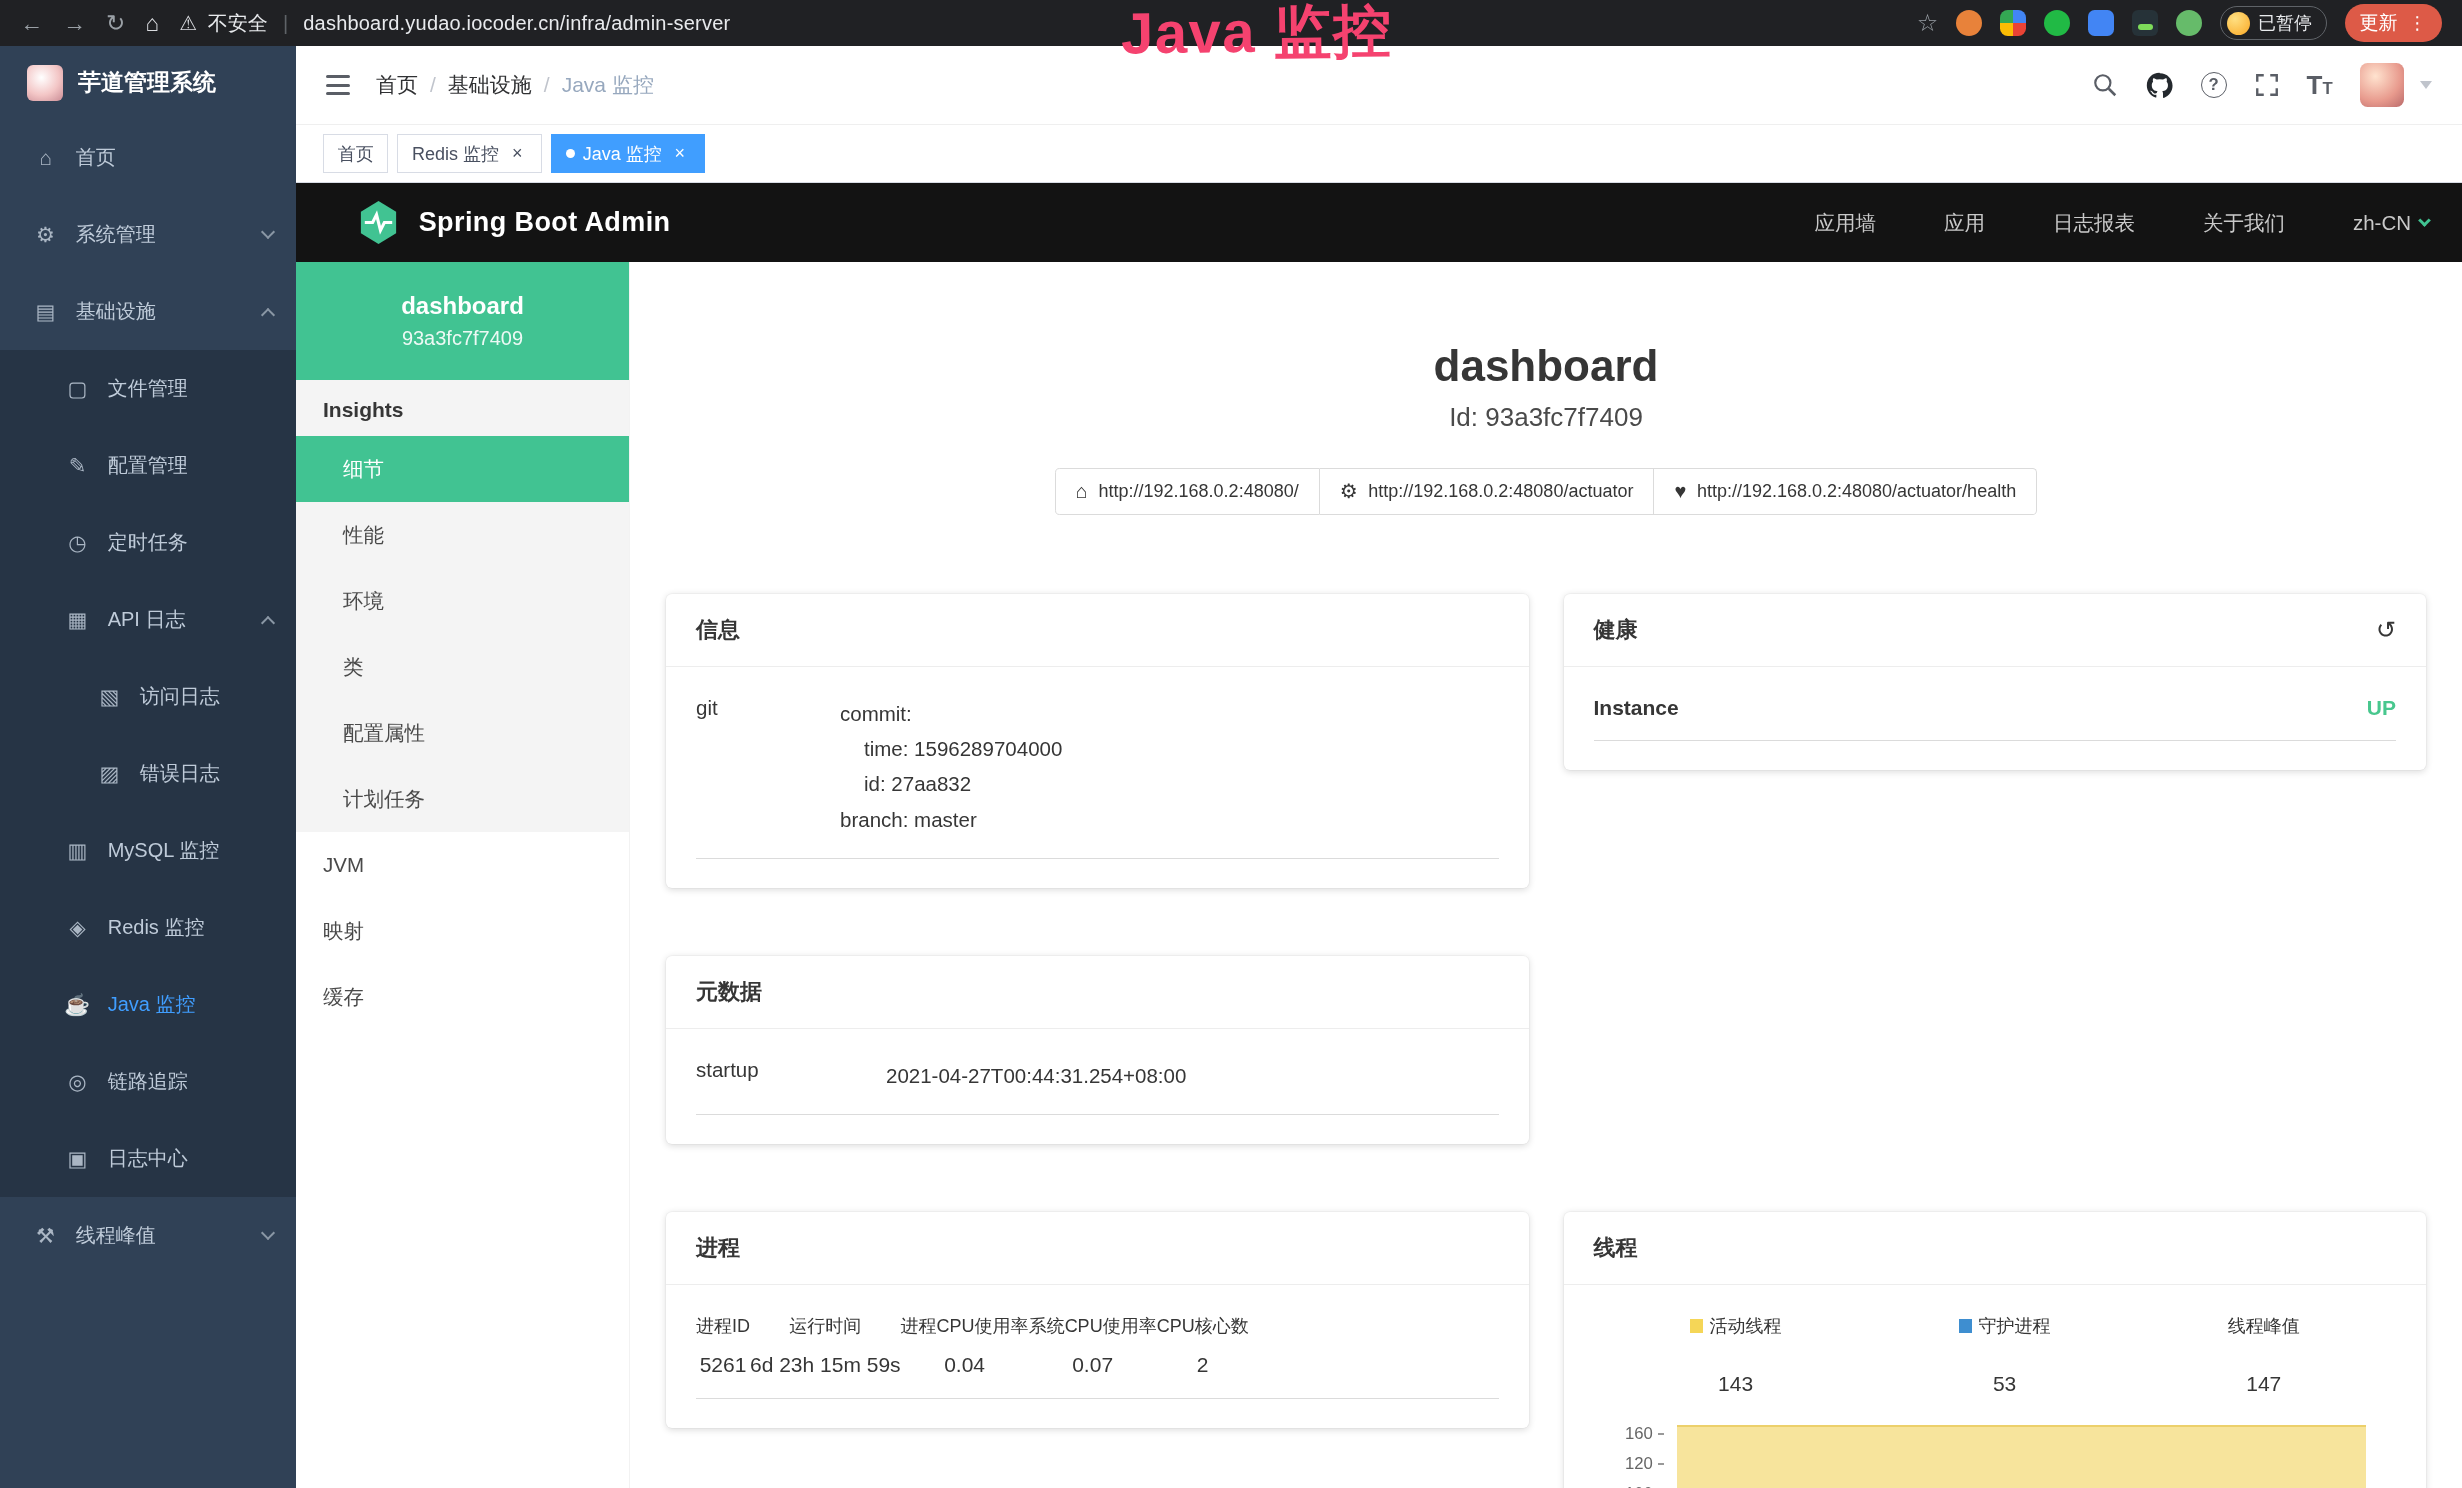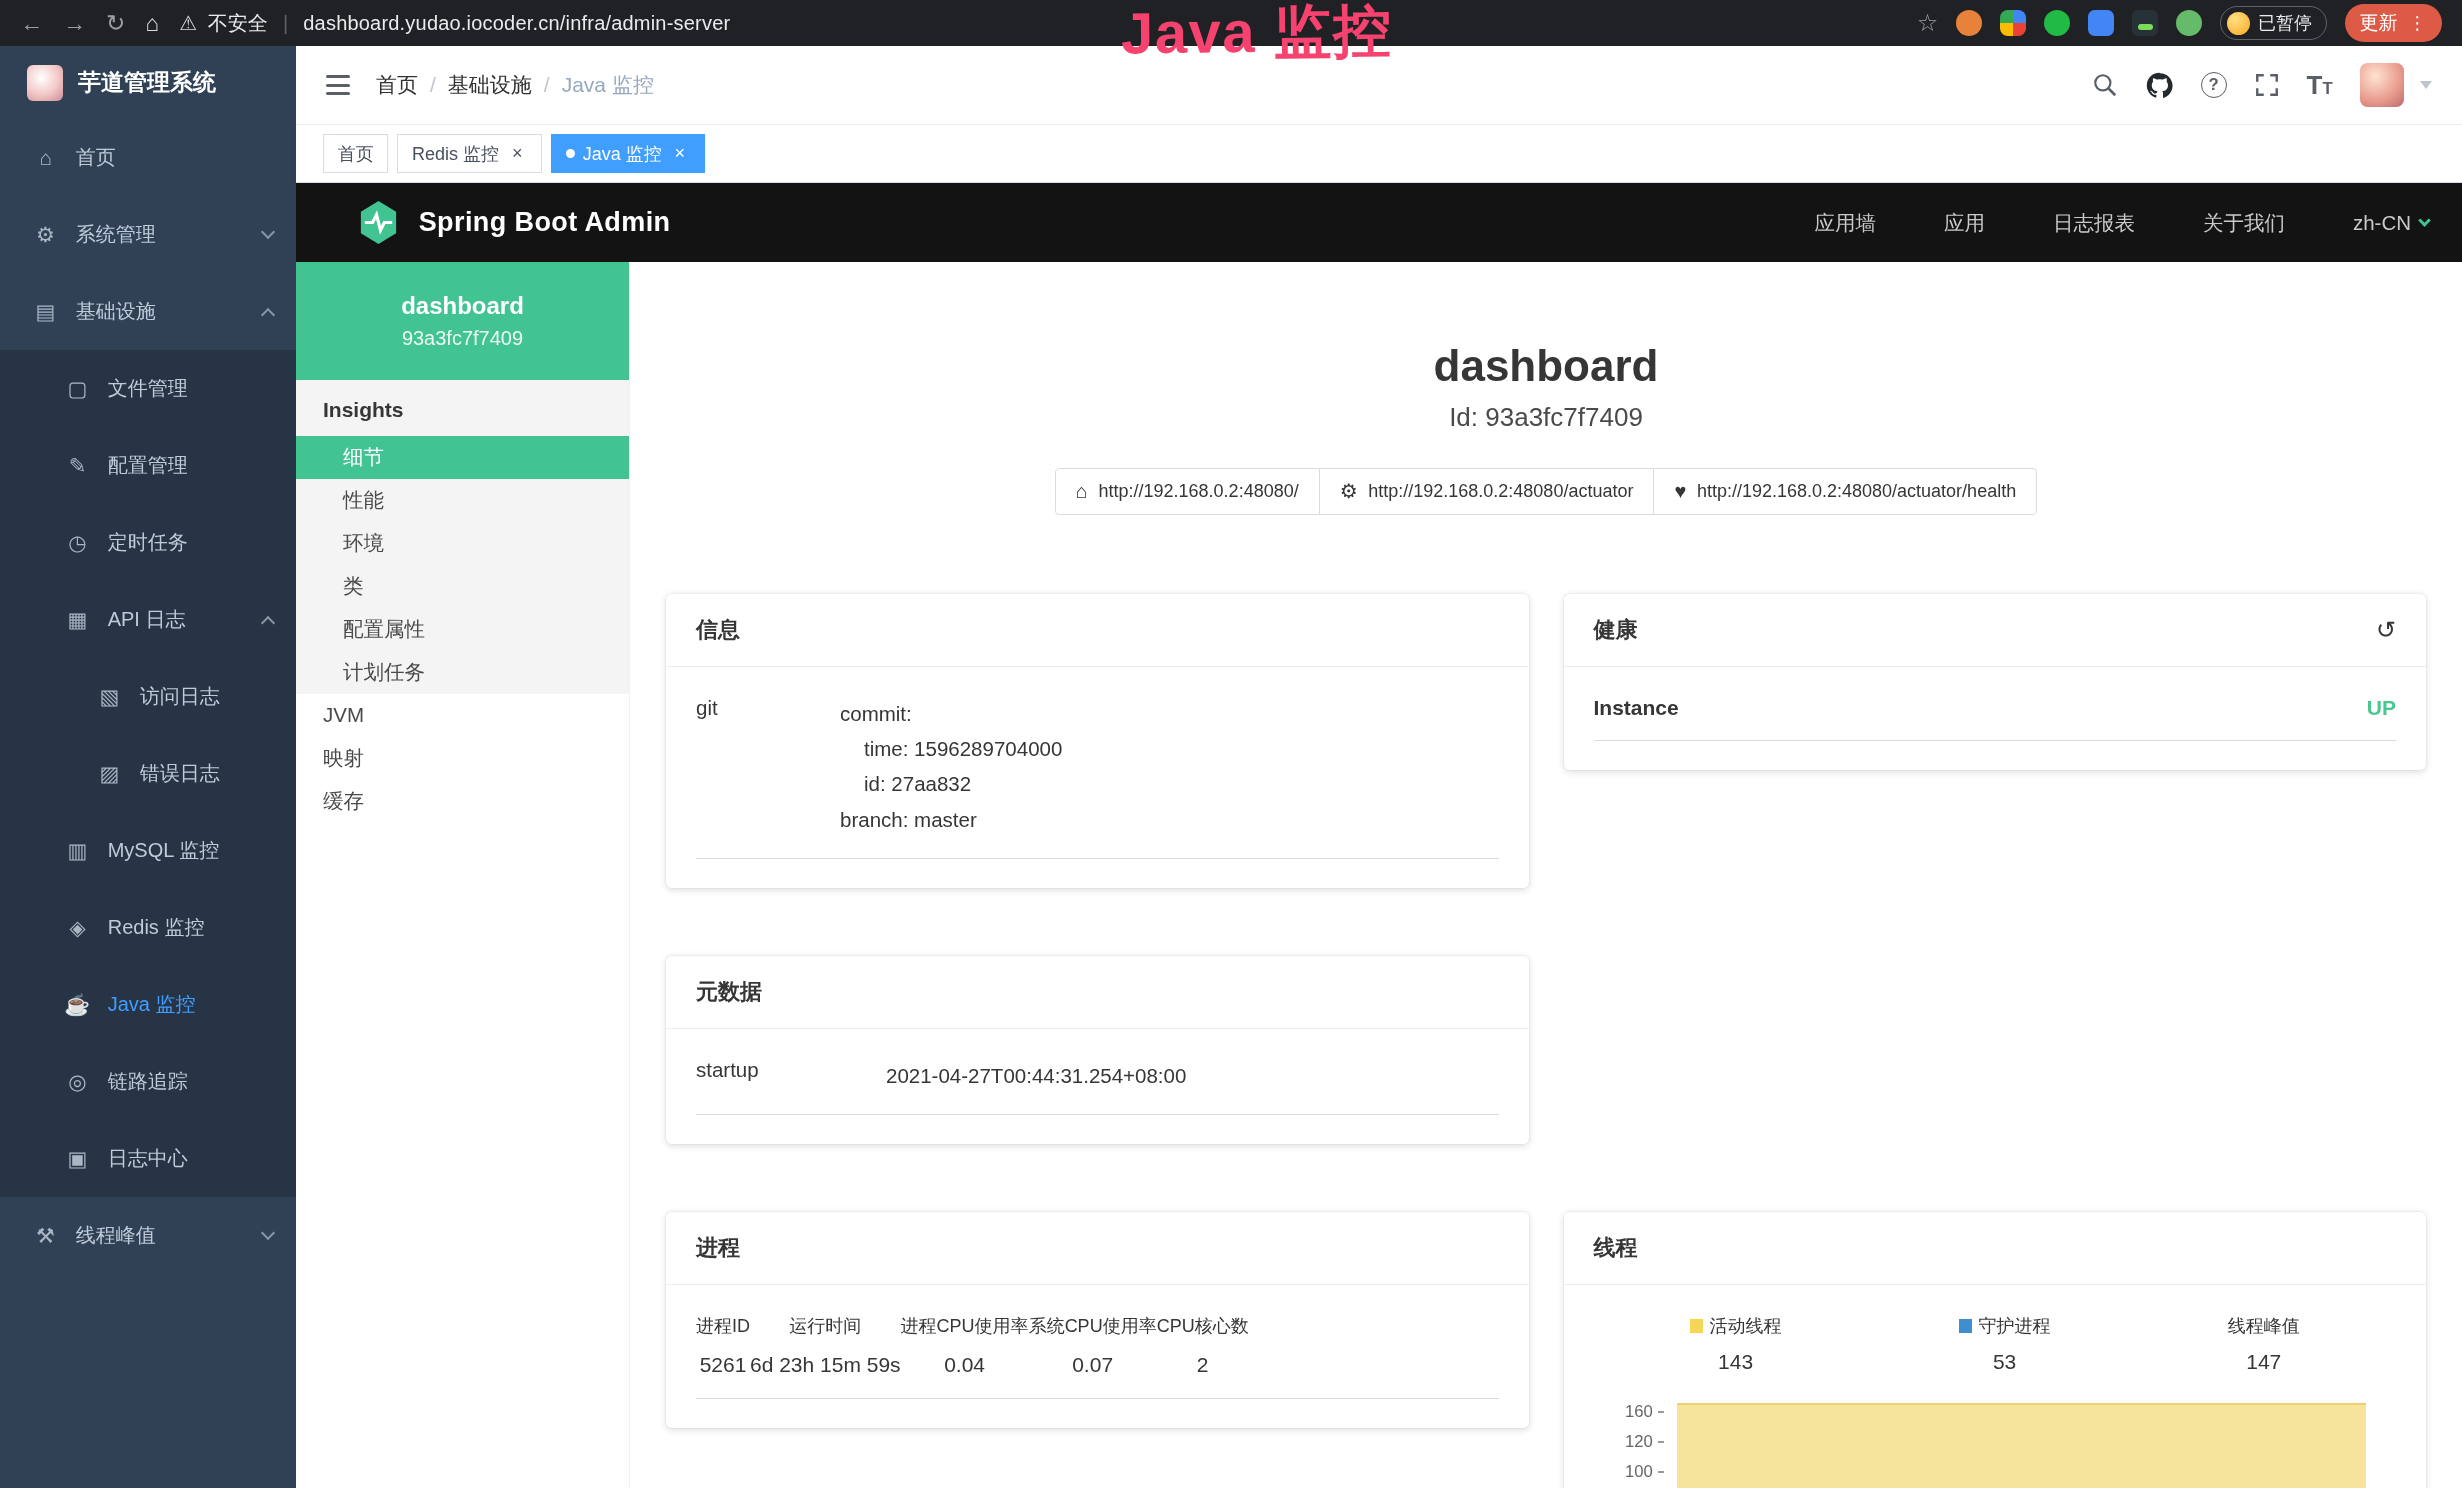--- a/index.html
+++ b/index.html
@@ -85,21 +85,21 @@
   .chev-g{width:9px;height:9px;border-right:3px solid #41c392;border-bottom:3px solid #41c392;transform:rotate(45deg);margin-top:-4.6px}
 
   
   .sba-body{flex:1;display:flex;min-height:0}
   .sba-side{width:334px;background:#fff;flex:none;display:flex;flex-direction:column;border-right:0.8px solid #f2f2f2}
   .inst{height:118px;background:#41c392;color:#fff;display:flex;flex-direction:column;align-items:center;justify-content:center;gap:7.6px;cursor:pointer;flex:none}
   .inst-name{font-size:24px;font-weight:bold}
   .inst-id{font-size:20px;opacity:.9}
   .insights{background:#f4f4f4}
   .sec{padding:18px 27px 13.7px;font-size:21px;font-weight:bold;color:#363636}
-  .mitem{height:43px;display:flex;align-items:center;padding-left:27px;font-size:20.5px;color:#4a4a4a;cursor:pointer}
+  .mitem{height:66px;display:flex;align-items:center;padding-left:27px;font-size:20.5px;color:#4a4a4a;cursor:pointer}
   .mitem.subi{padding-left:47px}
   .mitem.active{background:#41c392;color:#fff}
 
   .sba-main{flex:1;background:#fff;overflow:hidden;padding:0 36px;min-width:0}
   .d-title{text-align:center;margin-top:79px;font-size:44px;font-weight:bold;color:#363636}
   .d-sub{text-align:center;margin-top:10.6px;font-size:26px;color:#4a4a4a}
   .links{display:flex;justify-content:center;margin-top:35px}
   .link{display:flex;align-items:center;gap:10.6px;border:0.8px solid #dbdbdb;background:#fff;padding:10.6px 20px;font-size:18px;color:#363636;cursor:pointer;text-decoration:none}
   .link + .link{border-left:none}
   .link.first{border-radius:4.6px 0 0 4.6px}
@@ -118,21 +118,21 @@
   .kv.wide .k{width:190px}
   .kv .v{font-size:20.5px;color:#363636;line-height:1.72}
   .v .indent{padding-left:24px}
   .health-row{display:flex;justify-content:space-between;align-items:center;border-bottom:0.8px solid #dbdbdb;padding-bottom:20px;font-size:21px;font-weight:bold;color:#363636}
   .up{color:#48c78e}
   .proc{display:flex;justify-content:flex-start;border-bottom:0.8px solid #dbdbdb;padding-bottom:21px}
   .pcol{display:flex;flex-direction:column;align-items:center;gap:15px}
   .ph{font-size:18px;color:#363636}
   .pv{font-size:21px;color:#363636}
   .legend{display:flex;justify-content:space-around;padding:0 7.6px}
-  .lg{display:flex;flex-direction:column;align-items:center;gap:12px}
+  .lg{display:flex;flex-direction:column;align-items:center;gap:34px}
   .lg-top{display:flex;align-items:center;font-size:18px;color:#363636}
   .sq{width:13.7px;height:13.7px;display:inline-block;margin-right:6px;flex:none}
   .sq.yellow{background:#f5d657}
   .sq.blue{background:#3e8ed0}
   .lg-val{font-size:21px;color:#363636}
   .chart{display:flex;margin-top:23px;height:129px}
   .yaxis{width:79px;flex:none;display:flex;flex-direction:column;align-items:flex-end;padding-right:9px;font-size:16.7px;color:#666}
   .ytick{height:30px;display:flex;align-items:center;gap:4.6px}
   .ytick::after{content:"";width:6px;height:1.5px;background:#999}
   .plot{flex:1;position:relative}

